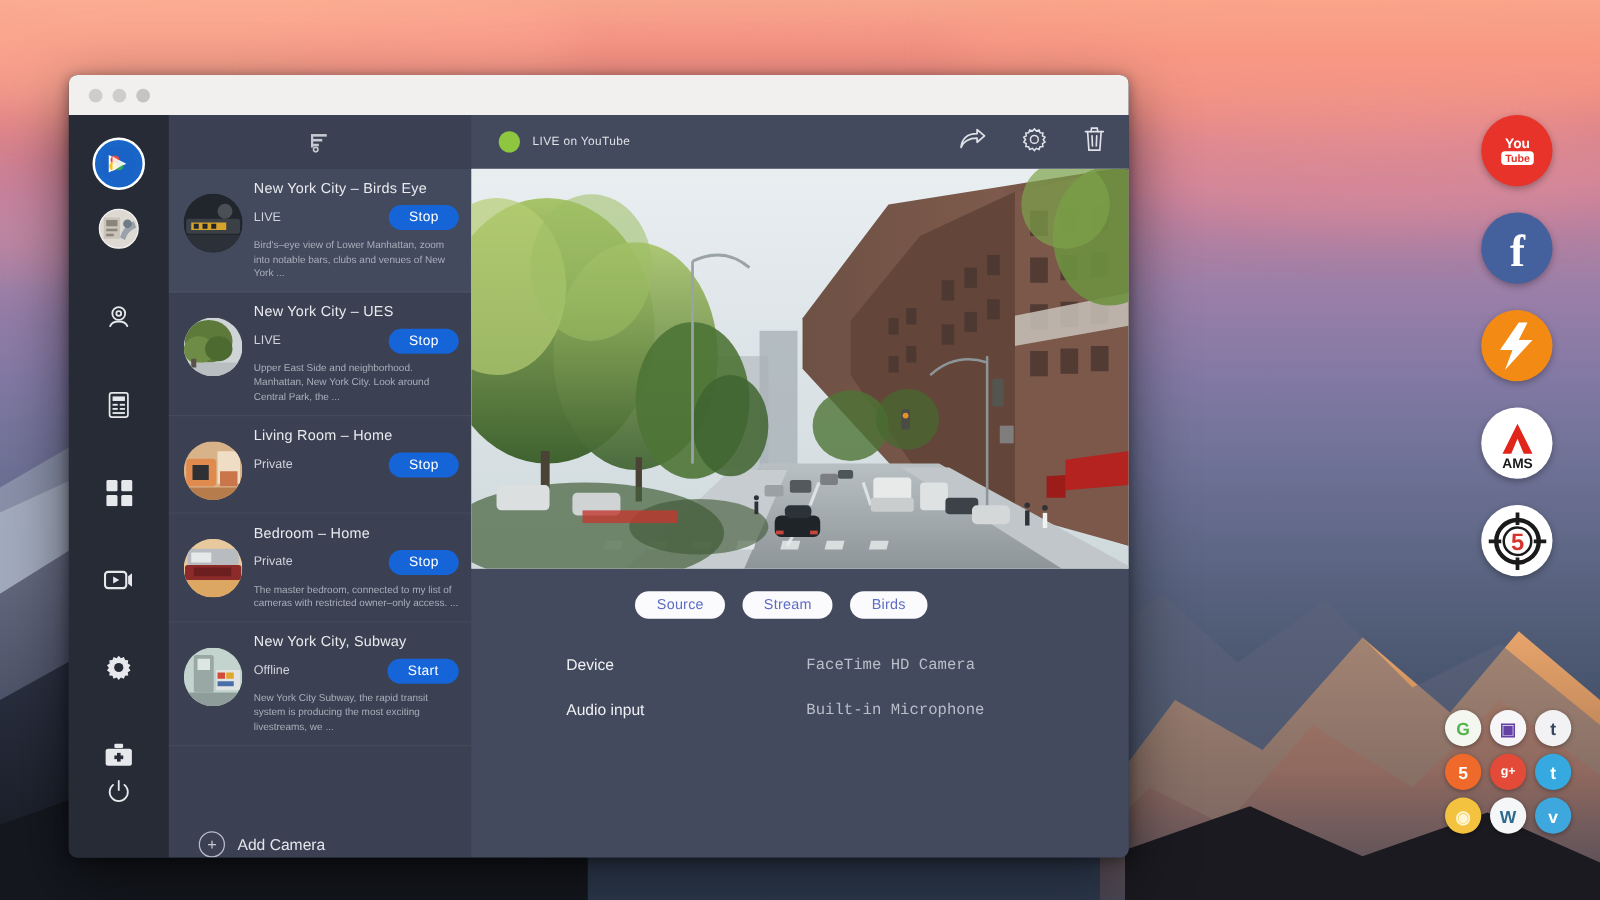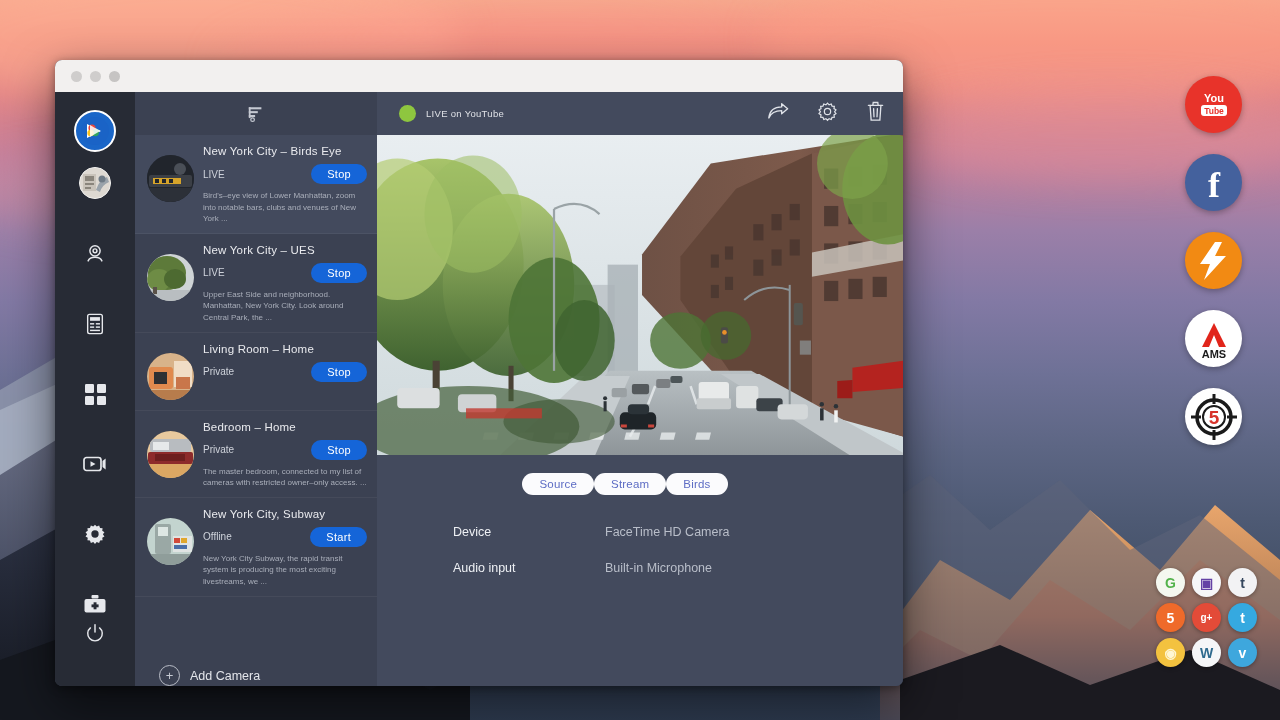--- a/index.html
+++ b/index.html
@@ -148,37 +148,37 @@
   .top-ico { cursor: pointer; margin-left: 18px; }
 
   
   #preview {
     height: 320px; width: 100%; position: relative; overflow: hidden;
     background: #b8c2c8;
   }
   #preview svg { position:absolute; inset:0; width:100%; height:100%; }
 
   
-  #tabs { display: flex; justify-content: center; padding: 18px 0 0 0;
+  #tabs { display: flex; gap: 14px; justify-content: center; padding: 18px 0 0 0;
           margin-right: 30px; }
   .tab-pill {
     background: #fbfbfd; color: #5d6cc4; border: none;
     border-radius: 13px; font-size: 11.5px; padding: 5px 17px;
     cursor: pointer; font-family: "Liberation Sans", sans-serif;
     letter-spacing: .2px;
   }
 
   
   #props { padding: 30px 0 0 76px; }
-  .prop-row { display: flex; margin-bottom: 22px; }
+  .prop-row { display: flex; margin-bottom: 22px; gap: 40px; }
   .prop-key { width: 152px; color: #eef0f4; font-size: 12.5px; }
-  .prop-val { color: #b9bec9; font-size: 12.5px; }
-
-  
-  #desk-col { position: absolute; right: 38px; top: 76px; }
+  .prop-val { color: #b9bec9; font-size: 12.5px; font-family: Liberation Mono, monospace; }
+
+  
+  #desk-col { position: absolute; right: 38px; top: 92px; }
   .desk-ico {
     width: 57px; height: 57px; border-radius: 50%;
     display: flex; align-items: center; justify-content: center;
     margin-bottom: 21px; cursor: pointer;
     box-shadow: 0 2px 6px rgba(0,0,0,.3);
     overflow: hidden; position: relative;
   }
   #desk-grid {
     position: absolute; right: 20px; bottom: 50px;
     display: grid; grid-template-columns: repeat(3, 35px);

